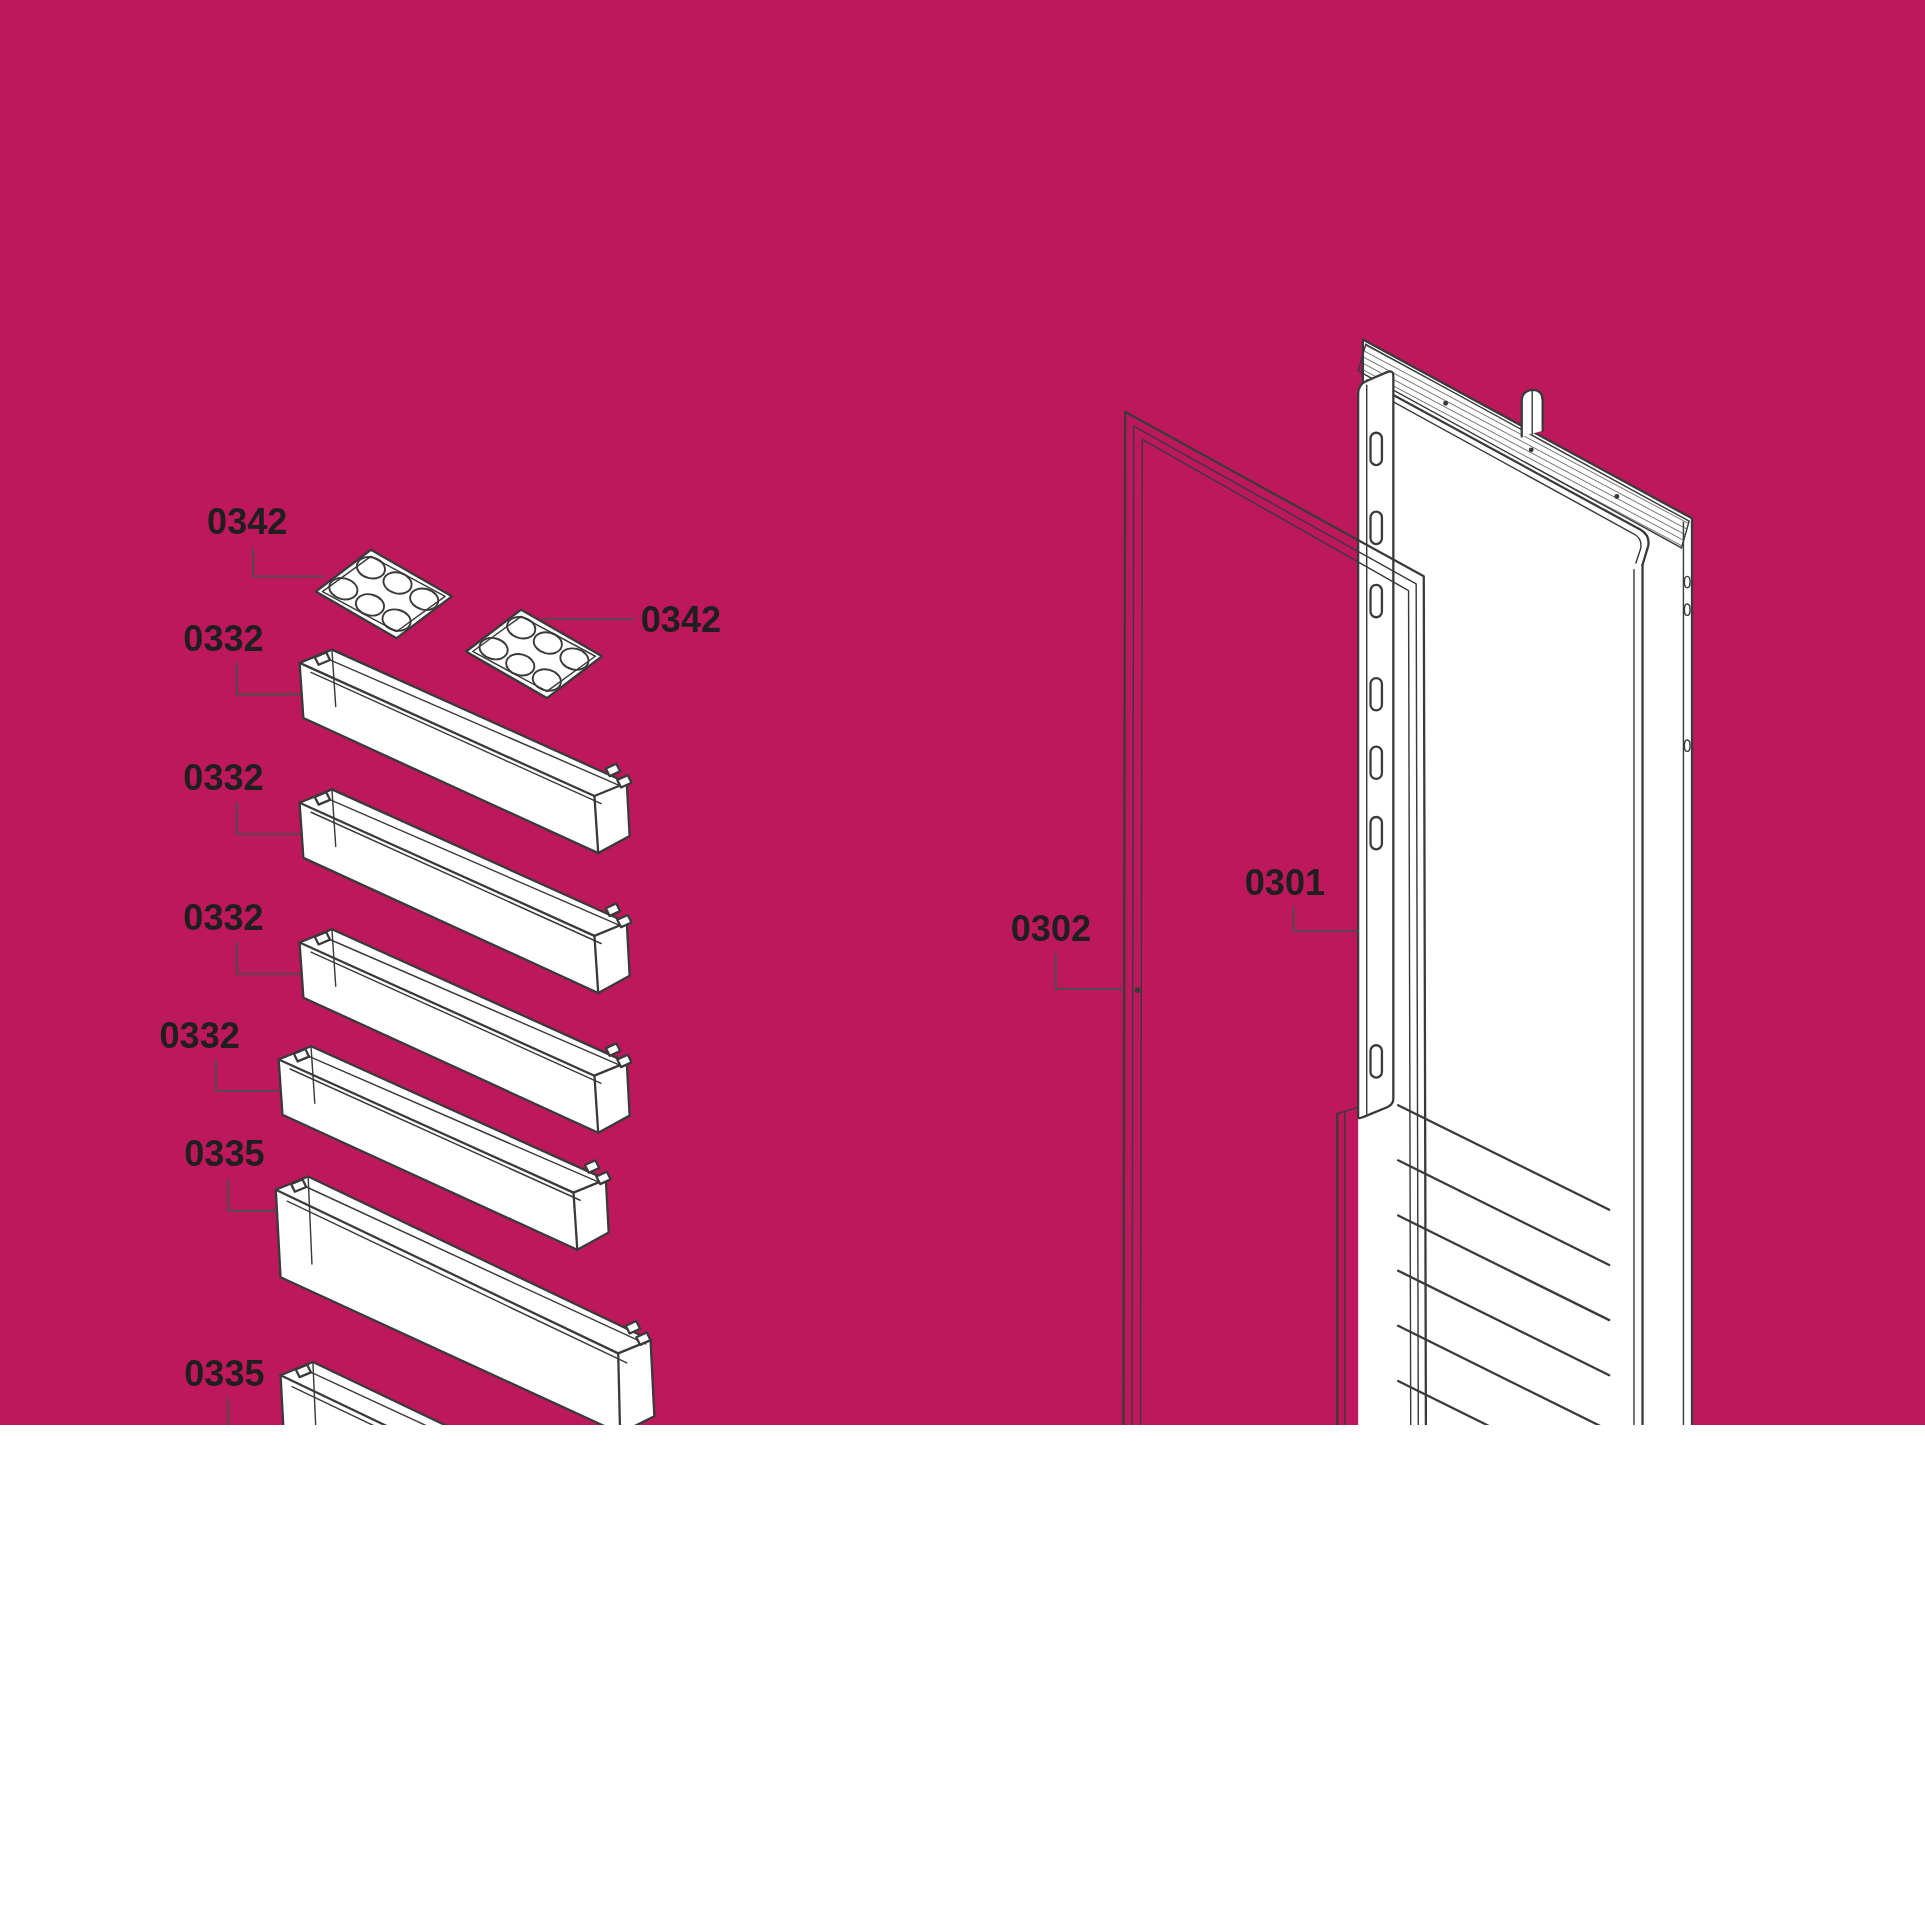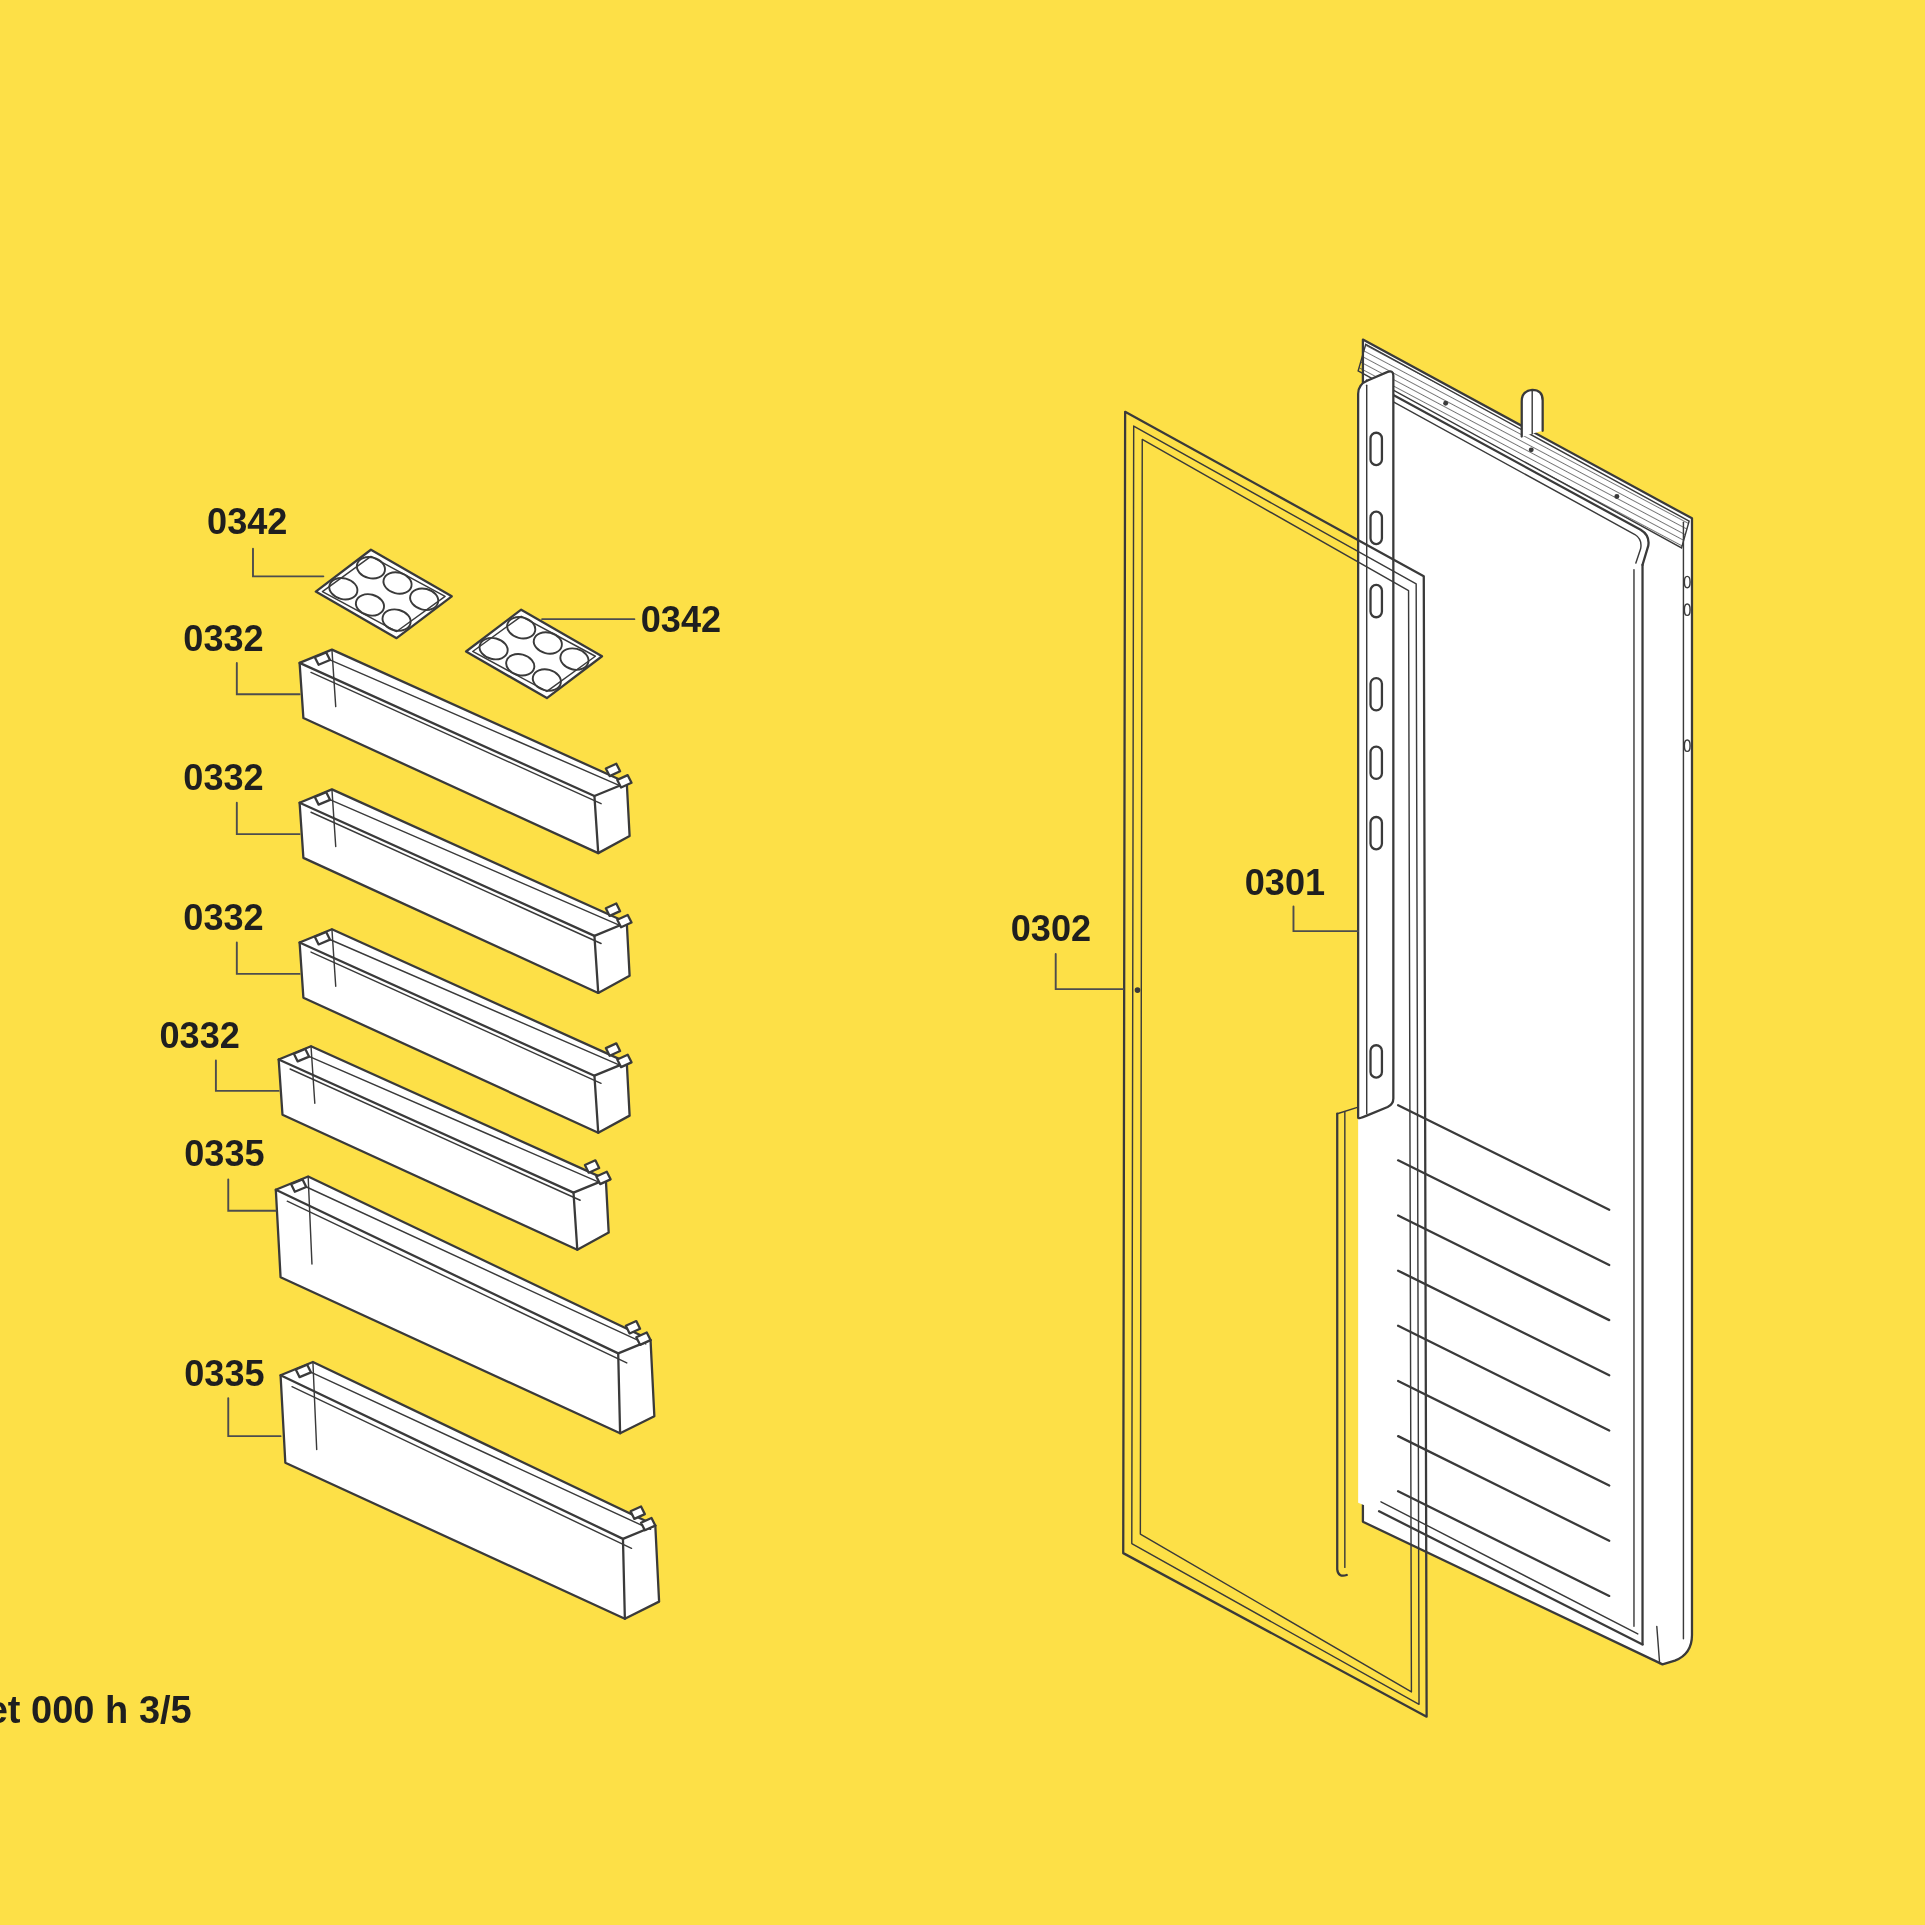--- a/index.html
+++ b/index.html
@@ -1,16 +1,16 @@
 <!DOCTYPE html>
 <html style="font-size:15px"><head>
 <meta charset="utf-8">
 <style>
   html,body{margin:0;padding:0;background:#ffffff;}
-  .page{position:relative;width:1925px;height:1925px;background:#fde047;overflow:hidden;}
+  .page{position:relative;width:1925px;height:1425px;background:#be185d;overflow:hidden;}
   svg{display:block;width:1925px;height:1925px;}
   .fw{fill:#ffffff;stroke:#3a3a3a;stroke-width:2.4;stroke-linejoin:round;stroke-linecap:round;}
   .ln{fill:none;stroke:#3a3a3a;stroke-width:2.4;stroke-linejoin:round;stroke-linecap:round;}
   .tn{fill:none;stroke:#3a3a3a;stroke-width:1.5;stroke-linejoin:round;stroke-linecap:round;}
   .eg{fill:none;stroke:#3a3a3a;stroke-width:2;}
   .ld{fill:none;stroke:#4d4d4d;stroke-width:2;stroke-linecap:round;}
   .dot{fill:#3a3a3a;stroke:none;}
   .part-label{font-family:"Liberation Sans",sans-serif;font-weight:700;font-size:38px;fill:#1f1f1f;text-anchor:middle;}
   .footer-label{font-family:"Liberation Sans",sans-serif;font-weight:700;font-size:40px;fill:#1f1f1f;text-anchor:start;}
 </style>

